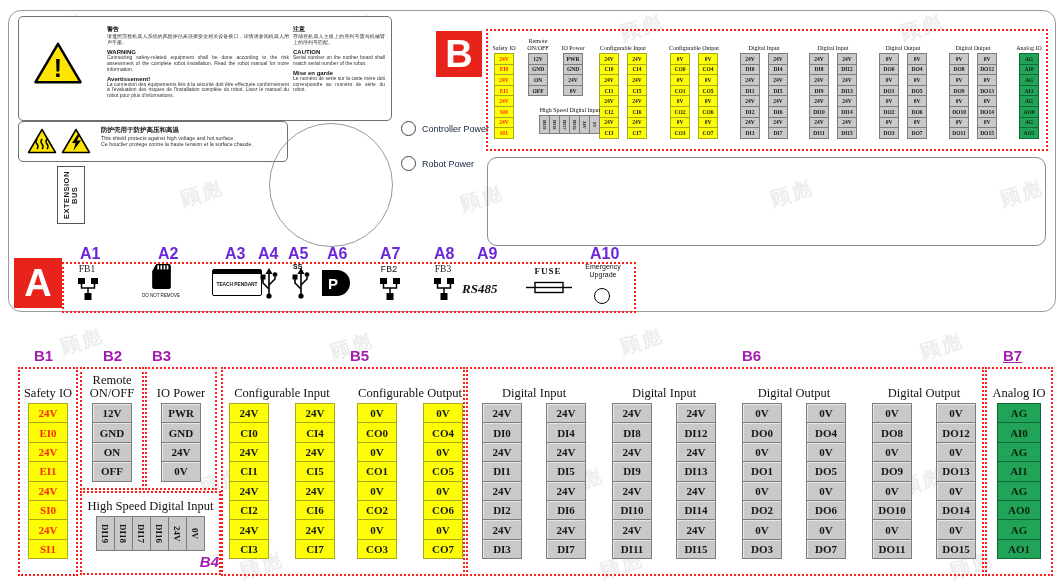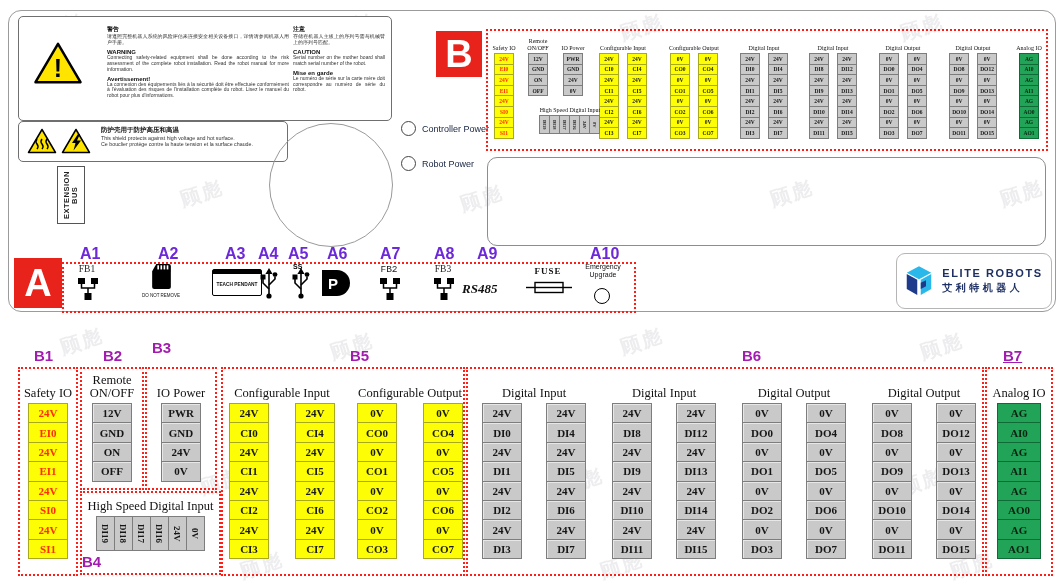--- a/index.html
+++ b/index.html
@@ -502,36 +502,24 @@
       <line x1="0" y1="6.5" x2="9" y2="6.5" stroke="#000" stroke-width="1.4"></line>
       <rect x="9" y="1.5" width="28" height="10" fill="none" stroke="#000" stroke-width="1.4"></rect>
       <line x1="9" y1="6.5" x2="37" y2="6.5" stroke="#000" stroke-width="1.4"></line>
       <line x1="37" y1="6.5" x2="46" y2="6.5" stroke="#000" stroke-width="1.4"></line>
     </svg>
   </div>
 
   <div id="emerg">Emergency Upgrade</div>
   <div id="emergbtn"></div>
 
-  <div id="logo">
-    <svg width="28" height="32" viewBox="0 0 32 36">
-      <polygon points="16,1 30,8.5 16,16 2,8.5" fill="#2ab7e9"></polygon>
-      <polygon points="2,10 14,16.5 14,34 2,27" fill="#1e3a8a"></polygon>
-      <polygon points="30,10 18,16.5 18,34 30,27" fill="#2ab7e9"></polygon>
-      <polygon points="18,20 24,17 24,24 18,27" fill="#1e3a8a"></polygon>
-    </svg>
-    <div class="brandtxt">
-      <span class="brandname">ELITE ROBOTS</span>
-      <span class="brandcn">艾利特机器人</span>
-    </div>
-  </div>
 
   <span class="seclabel" style="left:34px;top:347px;">B1</span>
   <span class="seclabel" style="left:95px;top:347px;margin-left:8px;">B2</span>
-  <span class="seclabel" style="left:152px;top:339px;">B3</span>
+  <span class="seclabel" style="left:152px;top:347px;">B3</span>
   <span class="seclabel" style="left:350px;top:347px;">B5</span>
   <span class="seclabel" style="left:742px;top:347px;">B6</span>
   <span class="seclabel" style="left:1003px;top:347px;text-decoration:underline;">B7</span>
 
   <div class="secbox" id="b1" style="left:18px;top:367px;width:56px;height:205px;">
       <div class="sec-hd">Safety IO</div>
       <div style="display: flex; justify-content: center;">
         <div class="col">
           <div class="cell safety">24V</div>
           <div class="cell safety">EI0</div>
@@ -569,21 +557,21 @@
   <div class="secbox" id="b4" style="left:80px;top:491px;width:137px;height:80px;">
       <div class="sec-hd" style="height: 16px; padding-top: 4px;">High Speed Digital Input</div>
       <div class="vrow">
         <div class="vcell">DI19</div>
         <div class="vcell">DI18</div>
         <div class="vcell">DI17</div>
         <div class="vcell">DI16</div>
         <div class="vcell">24V</div>
         <div class="vcell">0V</div>
       </div>
-      <div class="seclabel" style="position: static; text-align: left; margin-top: 2px;">B4</div>
+      <div class="seclabel" style="position: static; text-align: right; margin-top: 2px; font-style: italic;">B4</div>
     </div>
   <div class="secbox" id="b5" style="left:221px;top:367px;width:240px;height:205px;">
       <div style="display: flex; padding-left: 6px; gap: 22px;">
         <div class="group">
           <div class="sec-hd">Configurable Input</div>
           <div class="gcols" style="gap: 26px;">
             <div class="col">
               <div class="cell yellow">24V</div>
               <div class="cell yellow">CI0</div>
               <div class="cell yellow">24V</div>

